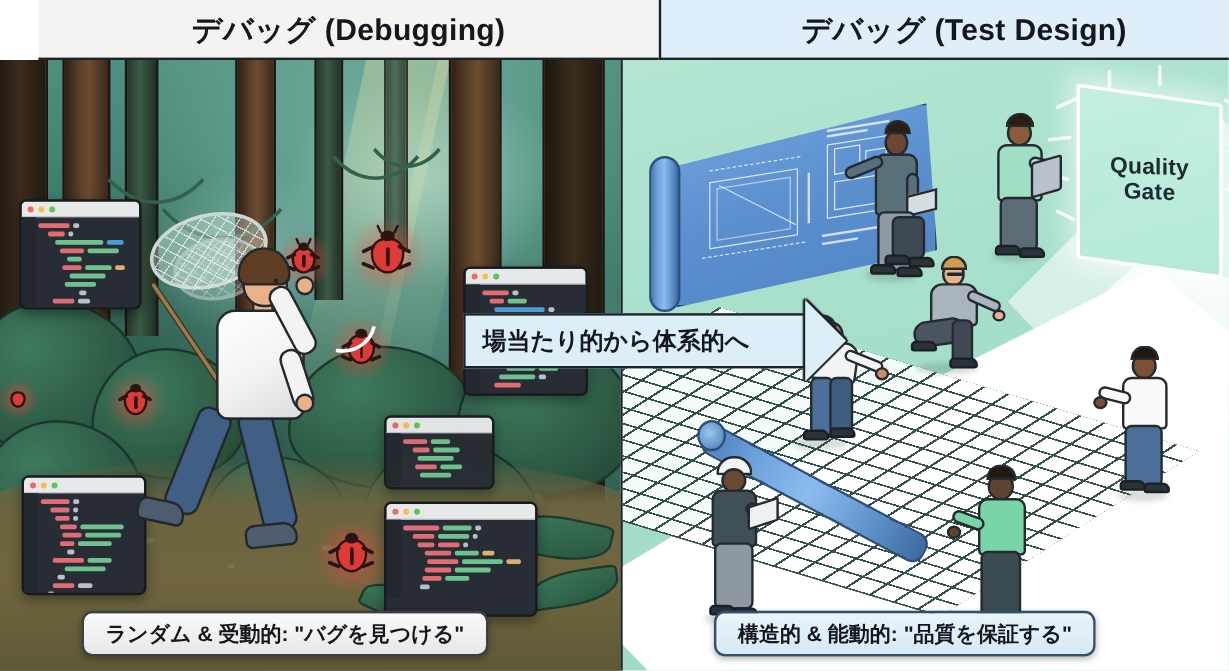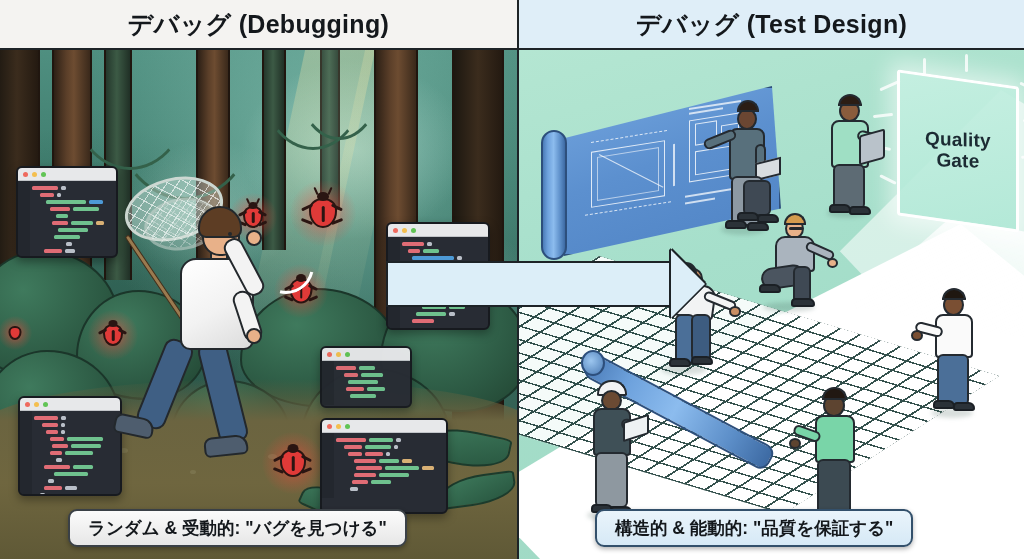--- a/index.html
+++ b/index.html
@@ -15,20 +15,21 @@
     width: 1024px; height: 559px;
     overflow: hidden;
   }
 
   
   .hdr {
     position: absolute; top: 0; height: 50px;
     display: flex; align-items: center; justify-content: center;
     border-bottom: 2px solid #1d2327;
     z-index: 40;
+    margin-left: 32px;
   }
   .hdr-left  { left: 0;     width: 517px; background: #f4f3f1; }
   .hdr-right { left: 517px; width: 507px; background: #dfeef8; border-left: 2px solid #1d2327; }
   .hdr-txt {
     font-size: 25px; font-weight: 700; color: #14181c;
     letter-spacing: .3px; white-space: nowrap;
   }
 
   
   .panel { position: absolute; top: 50px; height: 509px; overflow: hidden; }
@@ -801,20 +802,21 @@
 
     <div class="person" style="left:218px;top:130px;width:44px;height:56px;">
       <div class="pp pp-o pp-leg" style="left:6px;top:0px;width:28px;height:36px;background:#3f4954;"></div>
       <div class="pp pp-shoe" style="left:0px;top:32px;width:22px;height:9px;"></div>
       <div class="pp pp-shoe" style="left:20px;top:34px;width:22px;height:9px;"></div>
     </div>
   </div>
 
   <div class="arrow-wrap" style="left:386px;top:261px;width:288px;">
     <div class="arrow-shape">
+      <div class="arrow-txt">場当たり的から体系的へ</div>
       <div class="arrow-head"></div>
     </div>
   </div>
 
   <div class="caption caption-left">
     <div class="caption-txt">ランダム &amp; 受動的: "バグを見つける"</div>
   </div>
   <div class="caption caption-right">
     <div class="caption-txt">構造的 &amp; 能動的: "品質を保証する"</div>
   </div>

